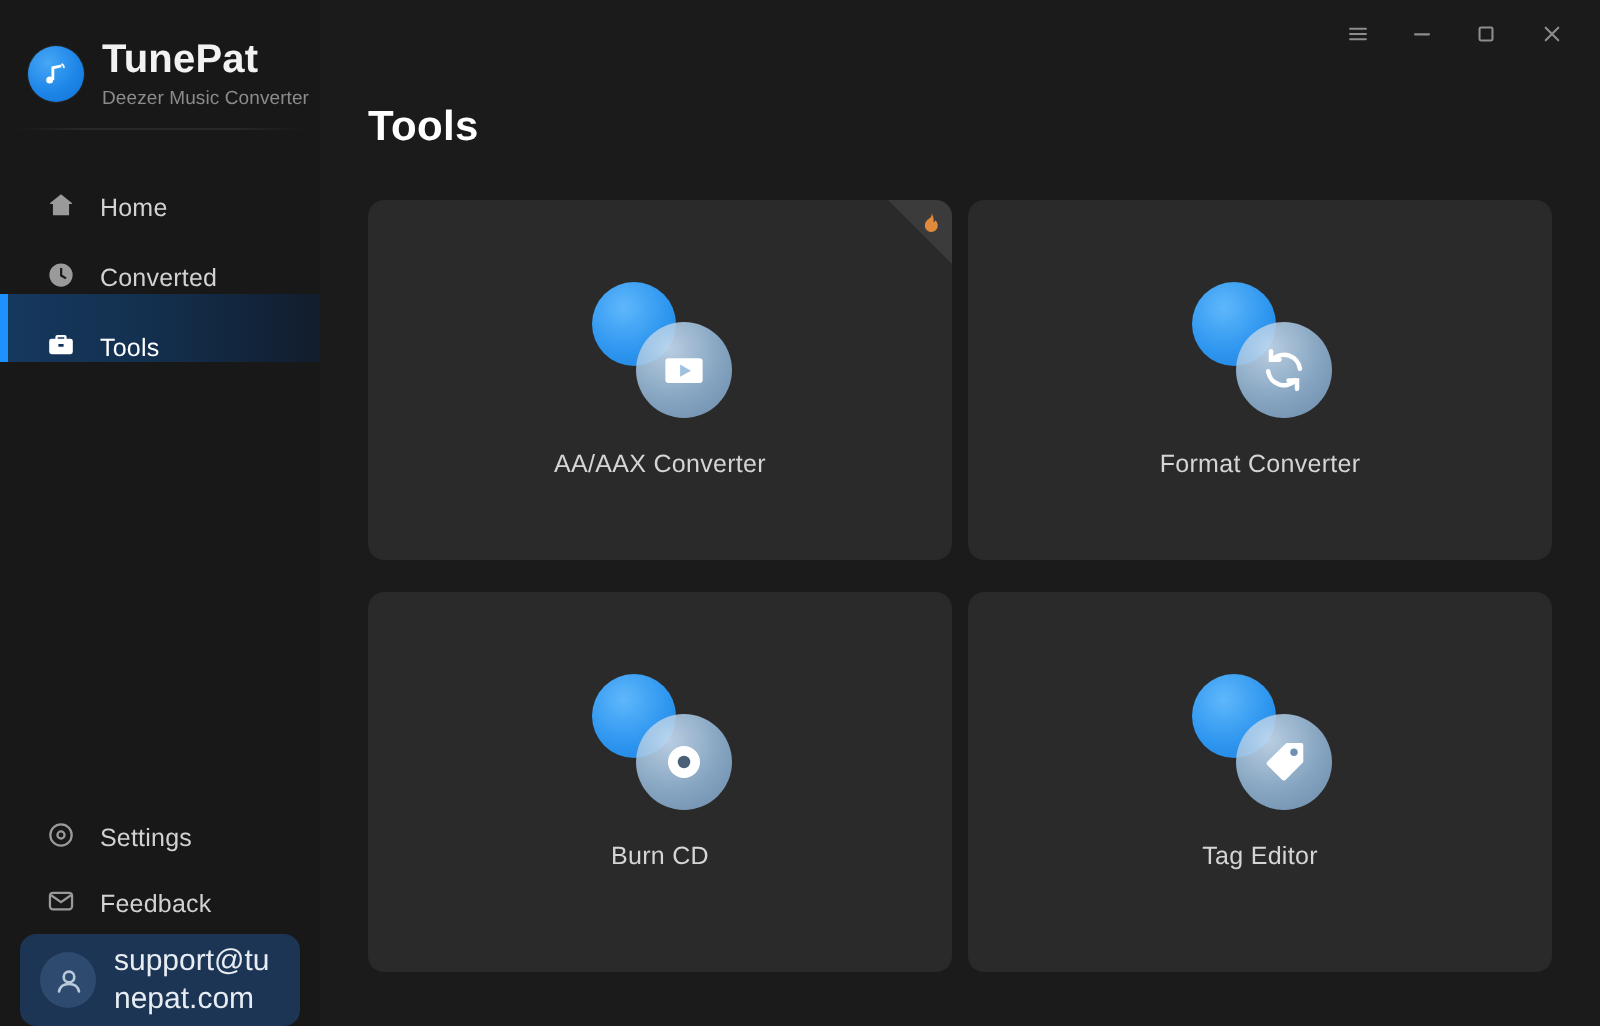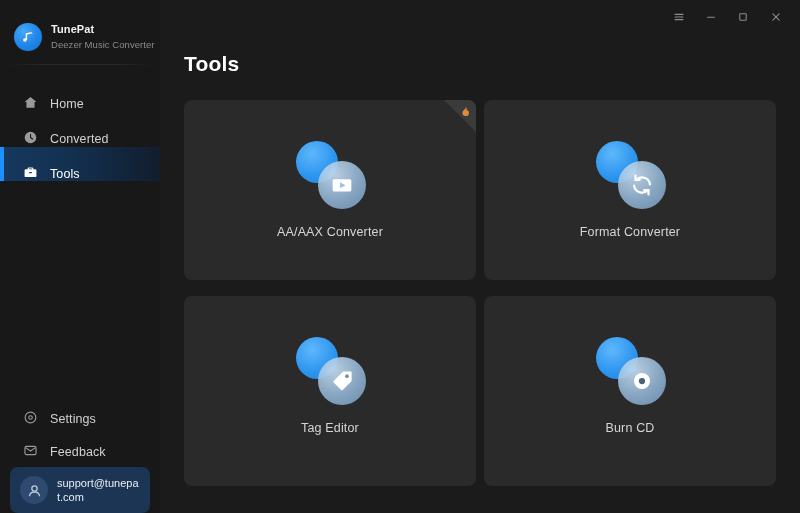--- a/index.html
+++ b/index.html
@@ -43,21 +43,21 @@
     border-radius: 50%;
     background: radial-gradient(circle at 35% 30%, #46a7f5 0%, #1e86e8 55%, #1172d4 100%);
     display: flex; align-items: center; justify-content: center;
     flex: 0 0 28px;
     box-shadow: 0 0 0 0.5px rgba(255,255,255,0.06);
   }
   .brand-logo svg { display:block; }
   .brand-text { margin-left: 9px; line-height: 1.05; }
   .brand-title {
     color: #f2f2f2;
-    font-size: 11px;
+    font-size: 20px;
     font-weight: 700;
     letter-spacing: 0.1px;
   }
   .brand-sub {
     color: #8b8b8b;
     font-size: 9.5px;
     margin-top: 4px;
     letter-spacing: 0.05px;
   }
 
@@ -124,21 +124,21 @@
   .avatar {
     width: 28px; height: 28px;
     flex: 0 0 28px;
     border-radius: 50%;
     background: #2e4a6e;
     display: flex; align-items: center; justify-content: center;
     color: #b9c9dc;
   }
   .account-email {
     margin-left: 9px;
-    font-size: 11px;
+    font-size: 15px;
     color: #e8edf3;
     line-height: 1.28;
     width: 86px;
     word-break: break-all;
   }
 
   
   .main {
     flex: 1 1 auto;
     position: relative;
@@ -400,39 +400,39 @@
             </svg>
           </div>
         </div>
         <div class="card-label">Format Converter</div>
       </div>
 
       <div class="card">
         <div class="card-icon">
           <div class="circle-back"></div>
           <div class="circle-front">
+            <svg width="30" height="30" viewBox="0 0 24 24">
+              <circle cx="12" cy="12" r="6.4" fill="#ffffff"></circle>
+              <circle cx="12" cy="12" r="2.5" fill="#4a5f78"></circle>
+            </svg>
+          </div>
+        </div>
+        <div class="card-label">Burn CD</div>
+      </div>
+
+      <div class="card">
+        <div class="card-icon">
+          <div class="circle-back"></div>
+          <div class="circle-front">
             <svg width="26" height="26" viewBox="0 0 24 24">
               <path d="M12.6 3.2H20a.9.9 0 0 1 .9.9v7.4a1.4 1.4 0 0 1-.4 1.0l-7.6 7.6a1.3 1.3 0 0 1-1.9 0l-6.5-6.5a1.3 1.3 0 0 1 0-1.9l7.6-7.6a1.4 1.4 0 0 1 1.0-.4z" fill="#ffffff"></path>
               <circle cx="16.6" cy="7.5" r="1.7" fill="#6f90b3"></circle>
             </svg>
           </div>
         </div>
         <div class="card-label">Tag Editor</div>
       </div>
 
-      <div class="card">
-        <div class="card-icon">
-          <div class="circle-back"></div>
-          <div class="circle-front">
-            <svg width="30" height="30" viewBox="0 0 24 24">
-              <circle cx="12" cy="12" r="6.4" fill="#ffffff"></circle>
-              <circle cx="12" cy="12" r="2.5" fill="#4a5f78"></circle>
-            </svg>
-          </div>
-        </div>
-        <div class="card-label">Burn CD</div>
-      </div>
-
     </div>
 
   </main>
 
 </div>
 
 </body></html>

